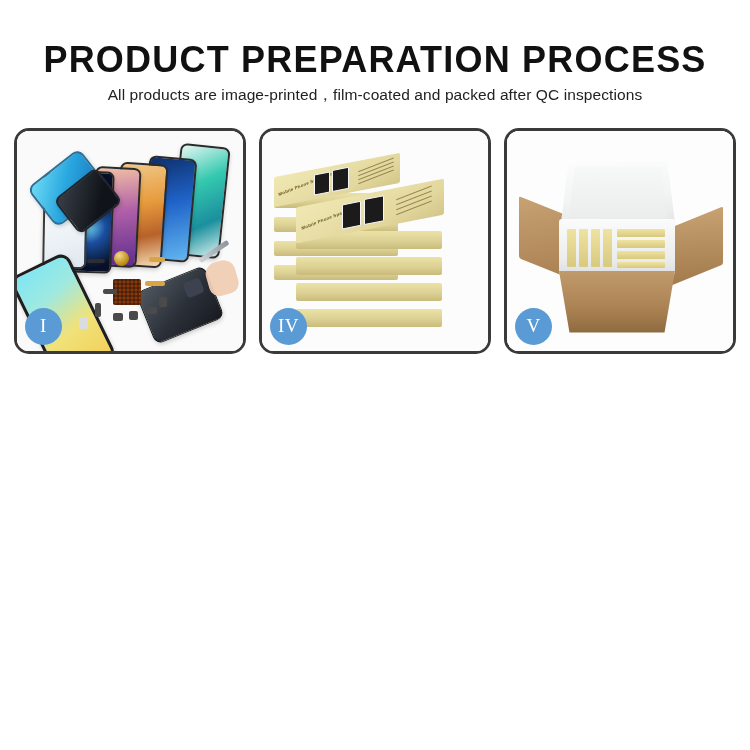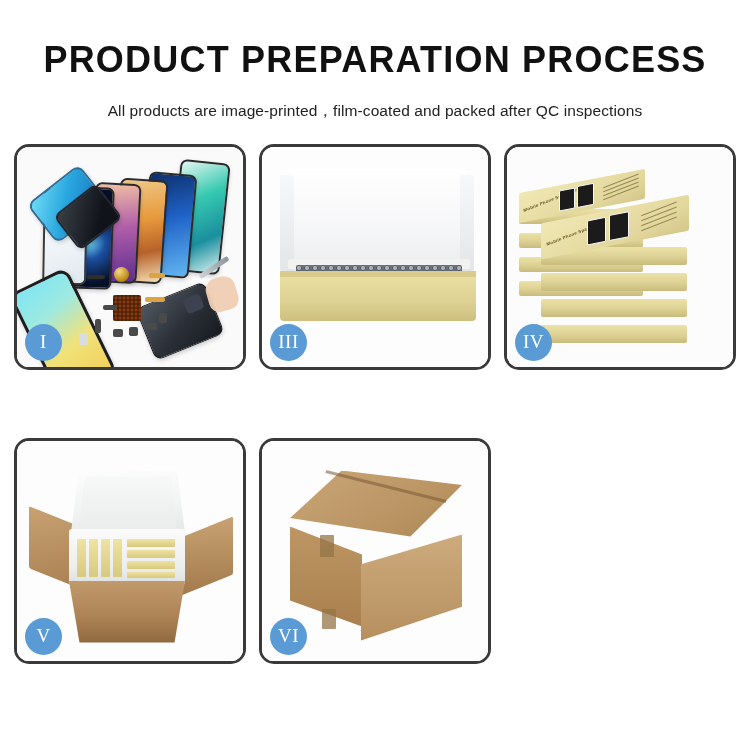--- a/index.html
+++ b/index.html
@@ -11,21 +11,21 @@
   .page{position:relative;width:750px;height:634px;}
 
   
   .header{padding-top:40px;text-align:center;}
   .title{
     font-size:36px;font-weight:700;letter-spacing:1.2px;
     color:#111111;line-height:1.1;
     font-family:"Liberation Sans", sans-serif;
   }
   .subtitle{
-    margin-top:21px;font-size:15.5px;color:#222222;font-weight:400;
+    margin-top:5px;font-size:15.5px;color:#222222;font-weight:400;
     letter-spacing:.1px;
   }
 
   
   .grid{
     margin:22px auto 0 auto;width:722px;
     display:grid;grid-template-columns:repeat(3,232px);
     grid-template-rows:226px 226px;
     column-gap:13px;row-gap:68px;
   }
@@ -309,31 +309,20 @@
           <div class="sm" style="left:62px;top:186px;width:9px;height:12px;background:#d8dde2;"></div>
           <div class="sm" style="left:142px;top:166px;width:8px;height:10px;"></div>
           <div class="tool"></div>
           <div class="hand"></div>
         </div>
       </div>
       <div class="badge">I</div>
     </div>
 
 
-    <div class="card c3">
-      <div class="card-inner">
-        <div class="scene">
-          <div class="foamlid"></div>
-          <div class="tray-white"></div>
-          <div class="bubbletray"></div>
-          <div class="boxbase"></div>
-        </div>
-      </div>
-      <div class="badge">III</div>
-    </div>
 
     <div class="card c4">
       <div class="card-inner">
         <div class="scene">
 
           <div class="stackbox" style="left:12px;top:62px;width:124px;height:15px;"></div>
           <div class="stackbox" style="left:12px;top:86px;width:124px;height:15px;"></div>
           <div class="stackbox" style="left:12px;top:110px;width:124px;height:15px;"></div>
           <div class="stackbox" style="left:12px;top:134px;width:124px;height:15px;"></div>
 
@@ -381,28 +370,15 @@
             <div class="ybar" style="left:58px;top:21px;width:48px;height:8px;"></div>
             <div class="ybar" style="left:58px;top:32px;width:48px;height:8px;"></div>
             <div class="ybar" style="left:58px;top:43px;width:48px;height:6px;"></div>
           </div>
           <div class="carton-body"></div>
         </div>
       </div>
       <div class="badge">V</div>
     </div>
 
-    <div class="card c6">
-      <div class="card-inner">
-        <div class="scene">
-          <div class="cb-top"></div>
-          <div class="cb-left"></div>
-          <div class="cb-right"></div>
-          <div class="cb-seam"></div>
-          <div class="cb-tape" style="left:58px;top:94px;width:14px;height:22px;"></div>
-          <div class="cb-tape" style="left:60px;top:168px;width:14px;height:20px;"></div>
-        </div>
-      </div>
-      <div class="badge">VI</div>
-    </div>
 
   </div>
 </div>
 
 </body></html>

